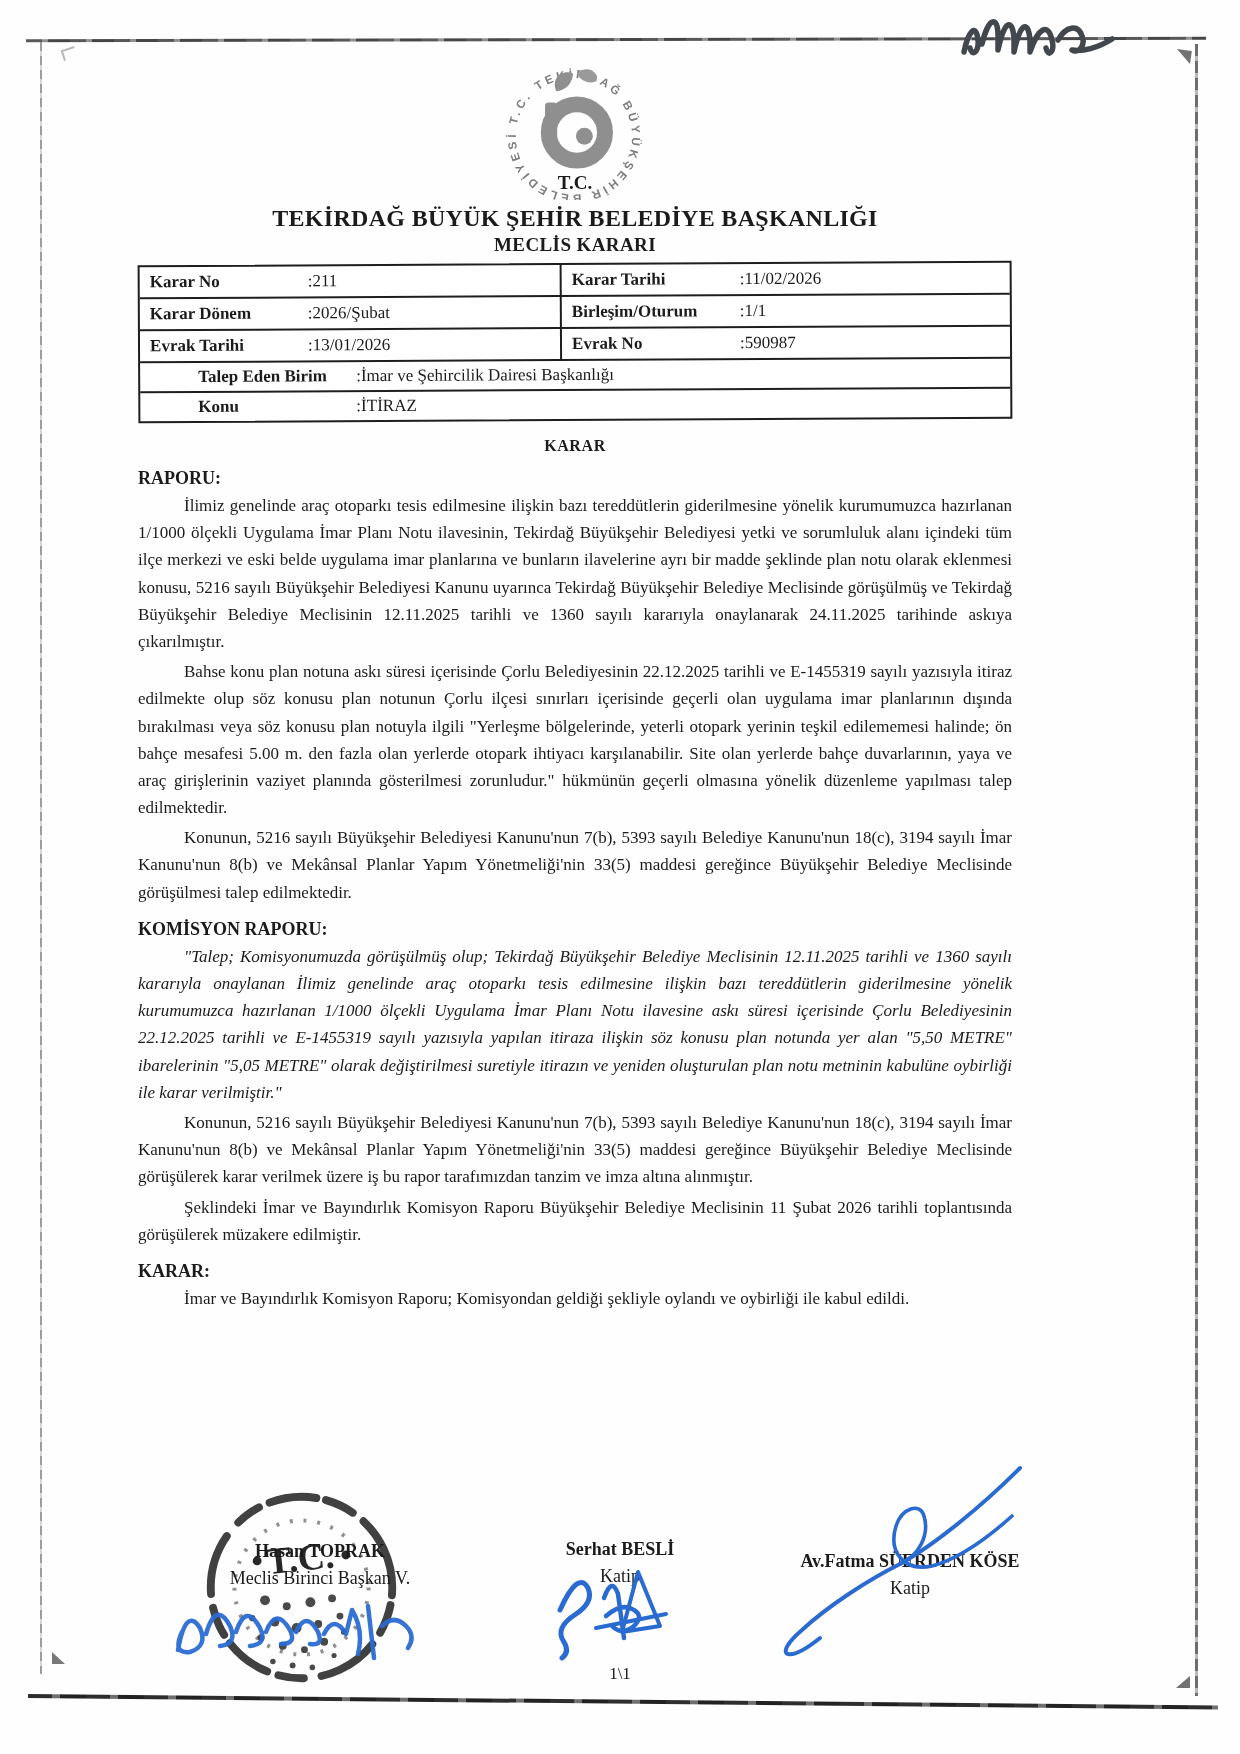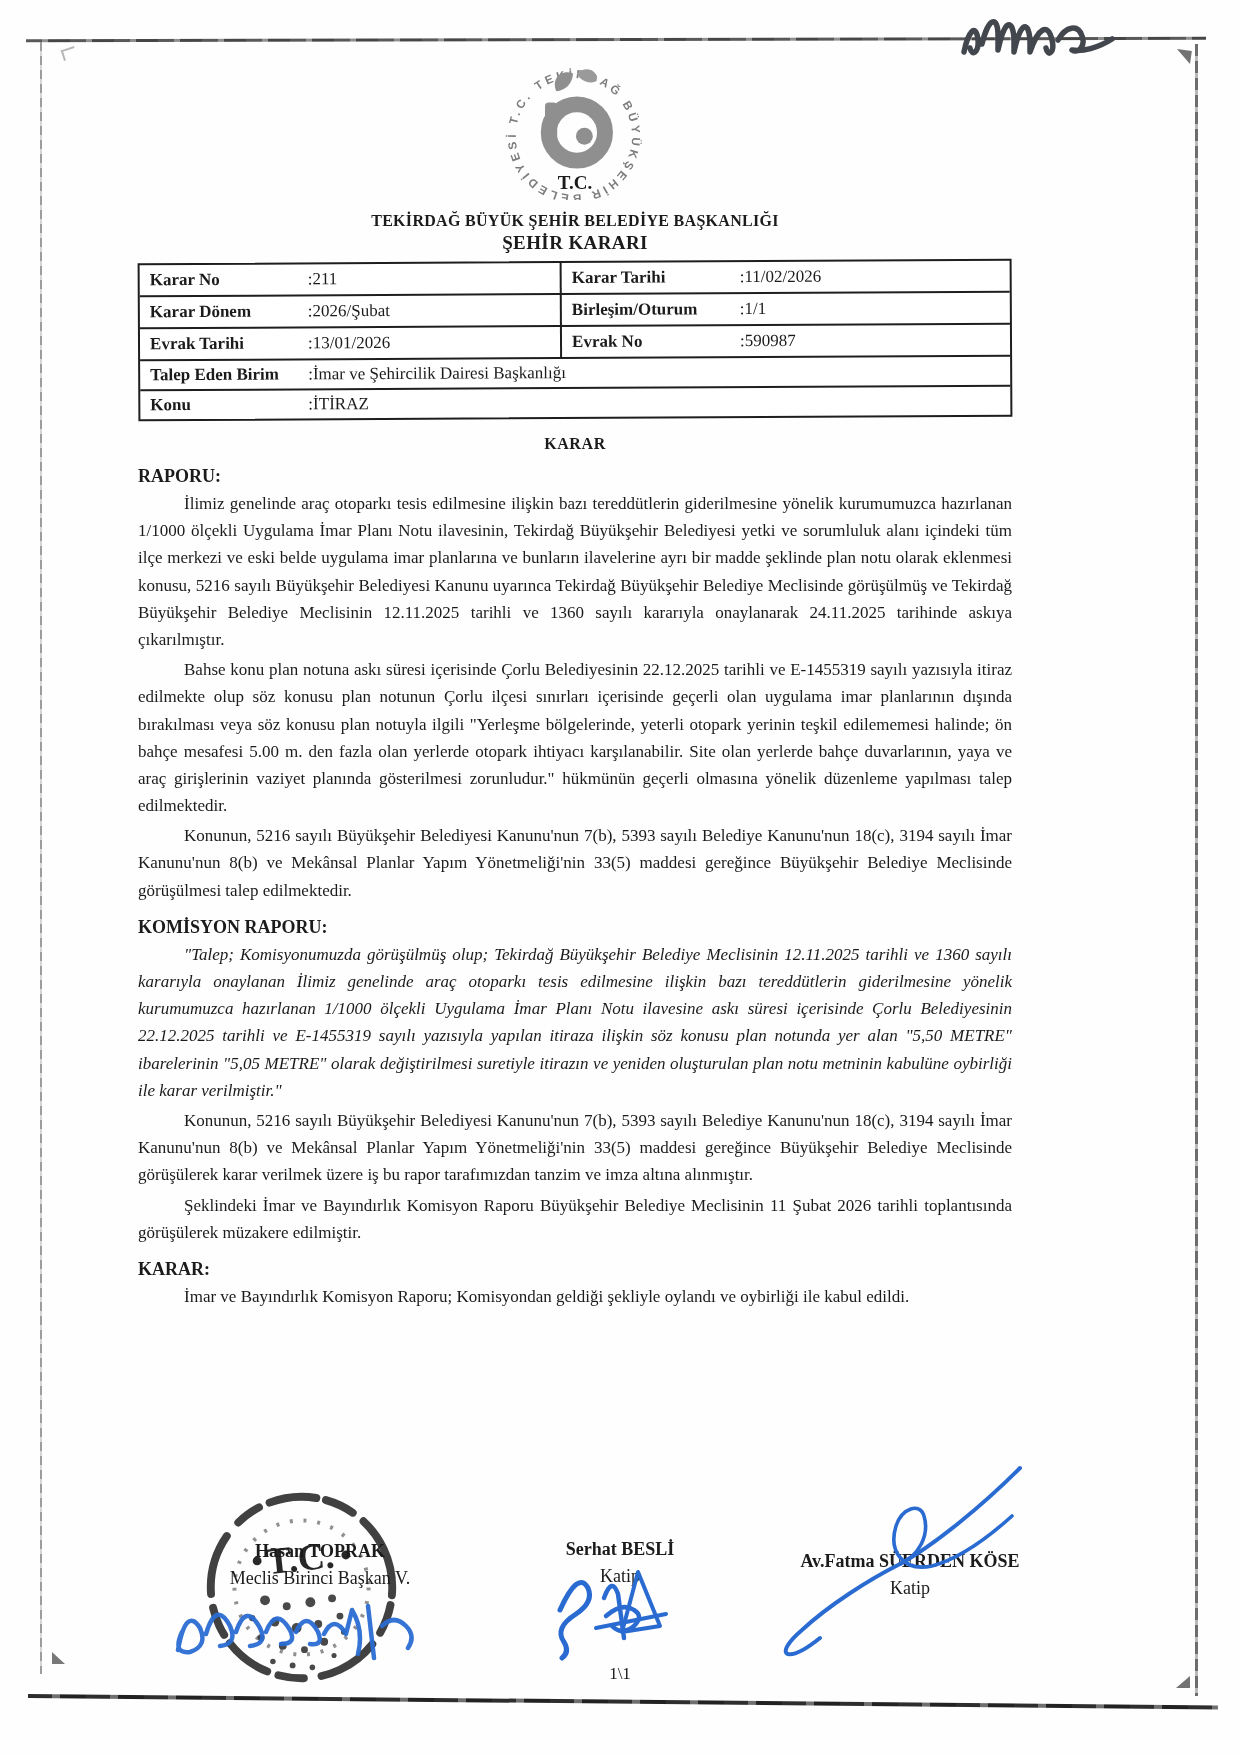--- a/index.html
+++ b/index.html
@@ -22,34 +22,34 @@
   .corner.tr{left:1176px;top:50px;border-left:15px solid transparent;border-top:13px solid #4f4f4f;transform:rotate(8deg);opacity:.8;}
   .corner.bl{left:52px;top:1652px;border-right:13px solid transparent;border-bottom:12px solid #565656;opacity:.8;}
   .corner.br{left:1176px;top:1676px;border-left:14px solid transparent;border-bottom:12px solid #4f4f4f;opacity:.8;}
   .tick-tl{position:absolute;left:62px;top:48px;width:12px;height:9px;border-left:2px solid #9a9a9a;border-top:2px solid #9a9a9a;transform:rotate(-18deg);opacity:.7;}
   .hand-mark{position:absolute;left:952px;top:2px;z-index:6;}
 
   
   .content{position:absolute;left:138px;top:50px;width:874px;}
   .logo-wrap{text-align:center;height:120px;}
   .h-tc{text-align:center;font-weight:bold;font-size:19px;margin-top:2px;}
-  .h-title{text-align:center;font-weight:bold;font-size:16px;margin-top:18px;letter-spacing:.3px;}
+  .h-title{text-align:center;font-weight:bold;font-size:24px;margin-top:11px;letter-spacing:.3px;}
   .h-sub{text-align:center;font-weight:bold;font-size:19px;margin-top:2px;letter-spacing:.4px;}
 
   
   .info-table{margin-top:7px;border:2px solid #1e1e1e;transform:rotate(-0.3deg);font-size:17px;background:#fff;}
   .itr{display:flex;border-bottom:2px solid #1e1e1e;min-height:28px;align-items:center;}
   .itr:last-child{border-bottom:none;}
   .ihalf{flex:1;display:flex;align-items:center;padding:1px 0 1px 10px;min-height:28px;}
   .ihalf.r{border-left:2px solid #1e1e1e;flex:0 0 438px;}
   .ilbl{font-weight:bold;flex:0 0 158px;}
   .ihalf.r .ilbl{flex:0 0 168px;}
   .ival{flex:1;}
   .itr.full{padding-left:10px;}
-  .itr.full .ilbl{flex:0 0 158px;}
+  .itr.full .ilbl{flex:0 0 158px;margin-left:48px;}
 
   
   .center-head{text-align:center;font-weight:bold;font-size:16px;margin:16px 0 4px;letter-spacing:.6px;}
   .sec-head{font-weight:bold;font-size:18px;margin:13px 0 2px;}
   .para{margin:3px 0 0;font-size:17px;line-height:1.6;text-align:justify;text-indent:46px;font-family:Liberation Serif, serif;}
   .quote{font-style:italic;}
 
   
   .sig-area{position:absolute;left:0;top:1468px;width:1240px;height:250px;}
   .stamp{position:absolute;left:196px;top:14px;z-index:1;opacity:.92;}
@@ -89,21 +89,21 @@
         <circle cx="82" cy="88" r="30" fill="none" stroke="#8f8f8f" stroke-width="17"></circle>
         <circle cx="90" cy="92" r="9" fill="#8f8f8f"></circle>
         <rect x="48" y="56" width="13" height="42" rx="4" fill="#8f8f8f"></rect>
         <path d="M60,44 C54,30 66,20 78,25 C77,36 70,43 60,44 Z" fill="#8f8f8f"></path>
         <path d="M82,25 C92,16 105,22 103,33 C95,37 86,33 82,25 Z" fill="#9a9a9a"></path>
       </svg>
     </div>
 
     <div class="h-tc">T.C.</div>
     <div class="h-title">TEKİRDAĞ BÜYÜK ŞEHİR BELEDİYE BAŞKANLIĞI</div>
-    <div class="h-sub">ŞEHİR KARARI</div>
+    <div class="h-sub">MECLİS KARARI</div>
 
     <div class="info-table">
       <div class="itr">
         <div class="ihalf">
           <span class="ilbl">Karar No</span>
           <span class="ival">:211</span>
         </div>
         <div class="ihalf r">
           <span class="ilbl">Karar Tarihi</span>
           <span class="ival">:11/02/2026</span>

